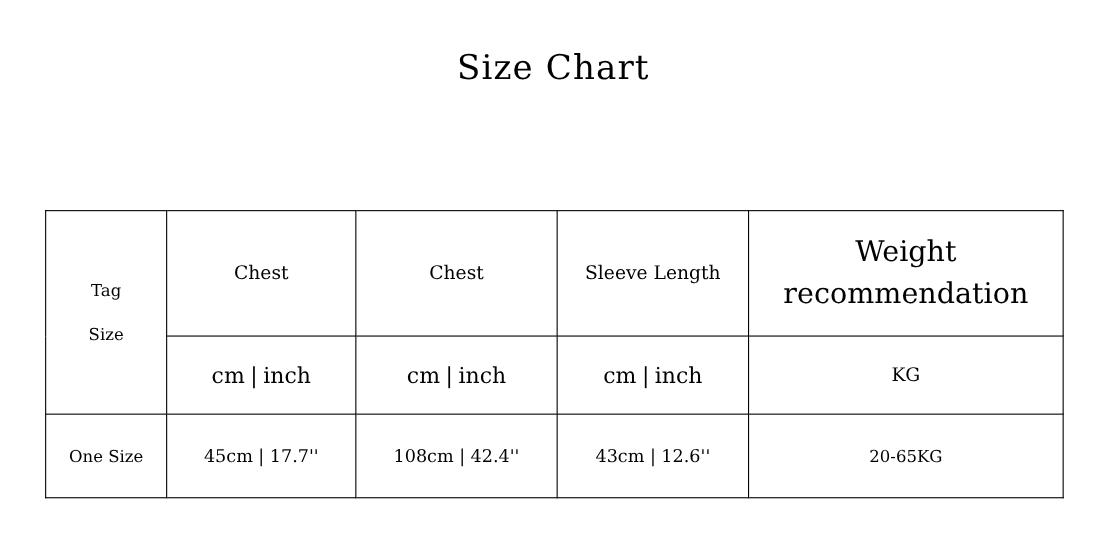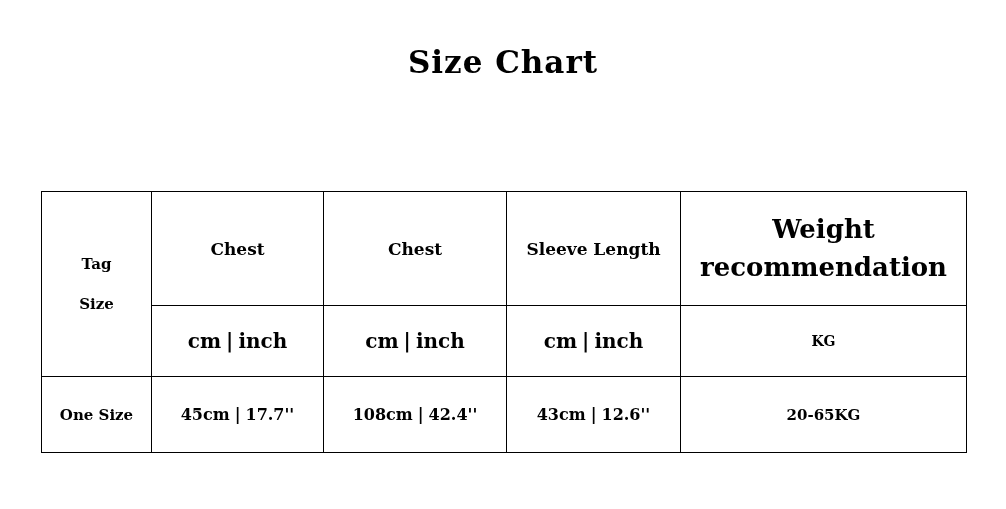--- a/index.html
+++ b/index.html
@@ -12,21 +12,20 @@
     height: 509px;
     font-family: "DejaVu Serif", serif;
     color: #000000;
     position: relative;
     overflow: hidden;
   }
   .page {
     position: relative;
     width: 1006px;
     height: 432px;
-    font-weight: bold;
   }
   .chart-title {
     position: absolute;
     top: 44px;
     left: 0;
     width: 1006px;
     text-align: center;
     font-family: "DejaVu Serif", serif;
     font-size: 31px;
     letter-spacing: 1px;
@@ -71,21 +70,21 @@
     line-height: 1.45;
     height: 113px;
   }
   .head-weight .w-line { display: block; }
 
   .unit-row td {
     height: 70px;
     font-size: 20px;
   }
   .unit-row td.unit-kg {
-    font-size: 14px;
+    font-size: 17px;
   }
 
   .data-row td {
     height: 75px;
     font-size: 16px;
   }
   .data-row td.data-tag {
     font-size: 15px;
   }
   .data-row td.data-weight {

